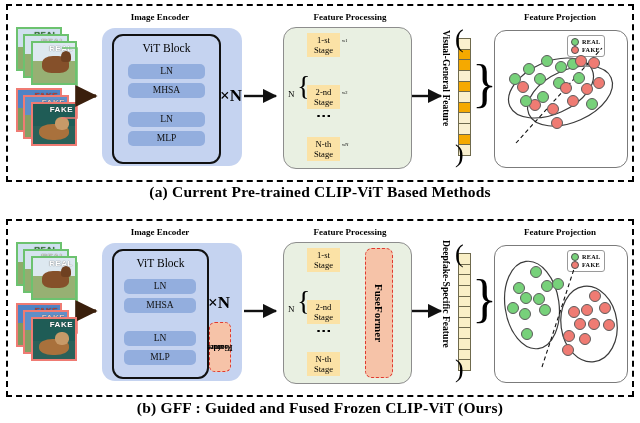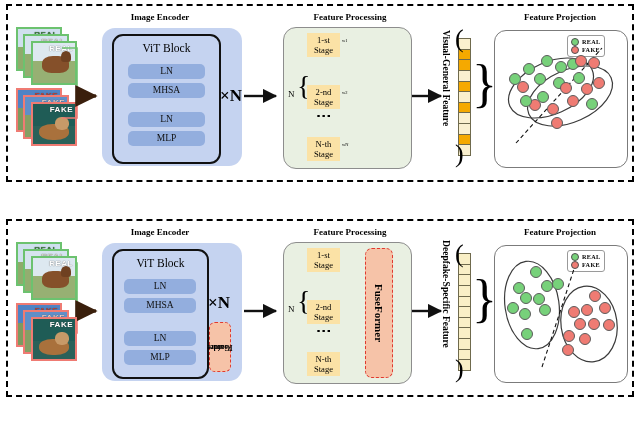--- a/index.html
+++ b/index.html
@@ -274,20 +274,21 @@
       <div class="pt" style="left: 98.8px; top: 46.8px; width: 10.4px; height: 10.4px; background: rgb(239, 123, 115);"></div>
       <div class="pt" style="left: 52.8px; top: 72.8px; width: 10.4px; height: 10.4px; background: rgb(239, 123, 115);"></div>
       <div class="pt" style="left: 34.8px; top: 68.8px; width: 10.4px; height: 10.4px; background: rgb(239, 123, 115);"></div>
       <div class="pt" style="left: 72.8px; top: 64.8px; width: 10.4px; height: 10.4px; background: rgb(239, 123, 115);"></div>
       <div class="pt" style="left: 91.8px; top: 67.8px; width: 10.4px; height: 10.4px; background: rgb(119, 209, 122);"></div>
       <div class="pt" style="left: 56.8px; top: 86.8px; width: 10.4px; height: 10.4px; background: rgb(239, 123, 115);"></div>
       <div class="pt" style="left: 25.8px; top: 64.8px; width: 10.4px; height: 10.4px; background: rgb(119, 209, 122);"></div>
       <div class="pt" style="left: 14.8px; top: 42.8px; width: 10.4px; height: 10.4px; background: rgb(119, 209, 122);"></div>
     </div>
 
+  <div class="panel-caption" id="caption-a">(a) Current Pre-trained CLIP-ViT Based Methods</div>
 
   <div class="panel" id="panel-b"></div>
 
   <div class="sec-title" style="left:100px;top:227px;width:120px;">Image Encoder</div>
   <div class="sec-title" style="left:280px;top:227px;width:140px;">Feature Processing</div>
   <div class="sec-title" style="left:490px;top:227px;width:140px;">Feature Projection</div>
 
   <div class="thumb-stack" style="left:16px;top:242px;">
     <div class="thumb" style="left:0;top:0;border-color:#6cc26f;">
       <div class="sky" style="background:#cfe0ee;"></div>
@@ -418,14 +419,15 @@
       <div class="pt" style="left: 86.8px; top: 58.8px; width: 10.4px; height: 10.4px; background: rgb(239, 123, 115);"></div>
       <div class="pt" style="left: 104.8px; top: 56.8px; width: 10.4px; height: 10.4px; background: rgb(239, 123, 115);"></div>
       <div class="pt" style="left: 79.8px; top: 72.8px; width: 10.4px; height: 10.4px; background: rgb(239, 123, 115);"></div>
       <div class="pt" style="left: 93.8px; top: 72.8px; width: 10.4px; height: 10.4px; background: rgb(239, 123, 115);"></div>
       <div class="pt" style="left: 108.8px; top: 73.8px; width: 10.4px; height: 10.4px; background: rgb(239, 123, 115);"></div>
       <div class="pt" style="left: 68.8px; top: 84.8px; width: 10.4px; height: 10.4px; background: rgb(239, 123, 115);"></div>
       <div class="pt" style="left: 84.8px; top: 87.8px; width: 10.4px; height: 10.4px; background: rgb(239, 123, 115);"></div>
       <div class="pt" style="left: 67.8px; top: 98.8px; width: 10.4px; height: 10.4px; background: rgb(239, 123, 115);"></div>
     </div>
 
+  <div class="panel-caption" id="caption-b">(b) GFF : Guided and Fused Frozen CLIP-ViT (Ours)</div>
 
 </div>
 
 </body></html>

